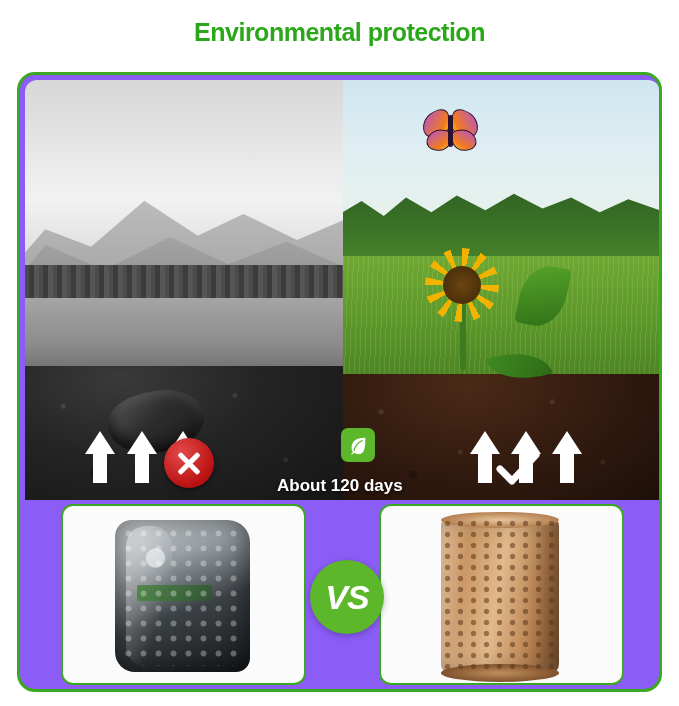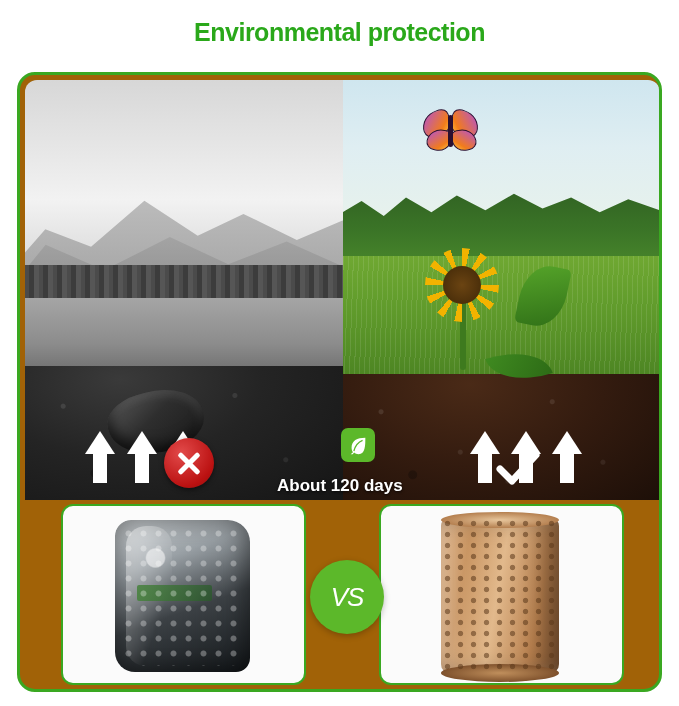--- a/index.html
+++ b/index.html
@@ -34,21 +34,21 @@
   .frame {
     position: absolute;
     left: 17px;
     top: 72px;
     width: 645px;
     height: 620px;
     border: 3px solid #3aa821;
     border-radius: 18px;
     box-sizing: border-box;
     overflow: hidden;
-    background: #a16207;
+    background: #8b5cf6;
   }
 
   
   .photo {
     position: absolute;
     left: 5px;
     top: 5px;
     width: 635px;
     height: 420px;
     overflow: hidden;
@@ -325,22 +325,22 @@
 
   
   .vs-badge {
     position: absolute;
     left: 285px; top: 56px;
     width: 74px; height: 74px;
     border-radius: 50%;
     background: #5cb82a;
     display: flex; align-items: center; justify-content: center;
     color: #ffffff;
-    font-size: 26px;
-    font-weight: normal;
+    font-size: 34px;
+    font-weight: bold;
     font-style: italic;
     letter-spacing: -1px;
     box-shadow: 0 2px 6px rgba(0,0,0,.25);
     z-index: 5;
   }
 </style>
 </head>
 <body>
 
 <div class="title">Environmental protection</div>

